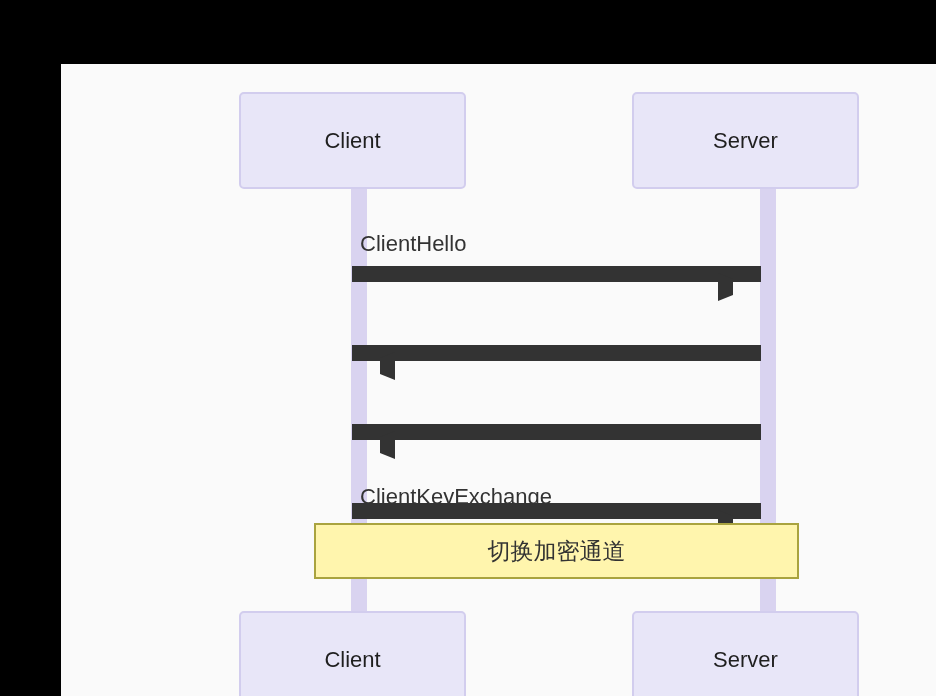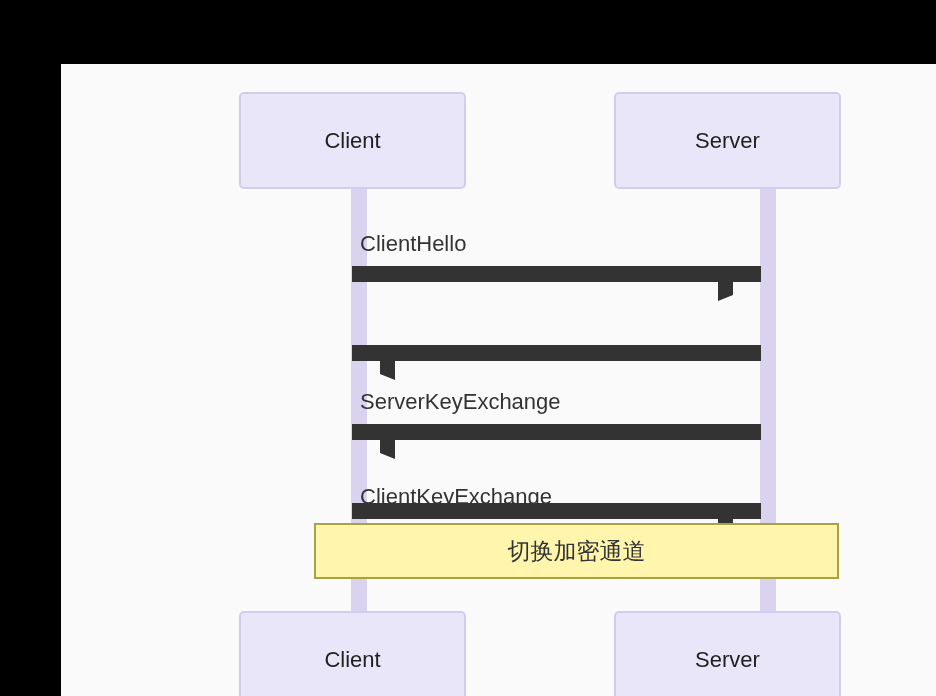--- a/index.html
+++ b/index.html
@@ -27,21 +27,21 @@
     position: absolute;
     width: 227px; height: 97px;
     background: #e8e6f8;
     border: 2px solid #d2cdee;
     border-radius: 5px;
     display: flex; align-items: center; justify-content: center;
     font-size: 22px;
     color: #1f1f1f;
   }
   .actor-client { left: 166px; }
-  .actor-server { left: 541px; }
+  .actor-server { left: 559px; }
   .actor-top    { top: 16px; }
   .actor-bottom { top: 535px; }
   
   .lifeline {
     position: absolute;
     top: 113px;
     width: 3px; height: 422px;
     background: #d9d3f0;
   }
   .lifeline-client { left: 278px; }
@@ -70,21 +70,21 @@
   .arrowhead-right { right: 0; border-left: 15px solid #333333; }
   .arrowhead-left  { left: 0;  border-right: 15px solid #333333; }
   .label-1 { top: 147px; } .arrow-1 { top: 190px; }
   .label-2 { top: 226px; } .arrow-2 { top: 269px; }
   .label-3 { top: 305px; } .arrow-3 { top: 348px; }
   .label-4 { top: 400px; text-decoration: underline; } .arrow-4 { top: 427px; }
   
   .note-box {
     position: absolute;
     left: 241px; top: 447px;
-    width: 525px; height: 56px;
+    width: 485px; height: 56px;
     background: #fff5ad;
     border: 2px solid #a9a33f;
     display: flex; align-items: center; justify-content: center;
     font-size: 23px;
     color: #333333;
   }
 </style>
 </head>
 <body>
 
@@ -102,21 +102,20 @@
 
   <div class="msg-label label-1">ClientHello</div>
   <div class="msg-arrow arrow-1">
     <div class="arrowhead arrowhead-right"></div>
   </div>
 
   <div class="msg-arrow arrow-2">
     <div class="arrowhead arrowhead-left"></div>
   </div>
 
-  <div class="msg-label label-3">ServerKeyExchange</div>
   <div class="msg-arrow arrow-3">
     <div class="arrowhead arrowhead-left"></div>
   </div>
 
   <div class="msg-label label-4">ClientKeyExchange</div>
   <div class="msg-arrow arrow-4">
     <div class="arrowhead arrowhead-right"></div>
   </div>
 
   <div class="note-box">

